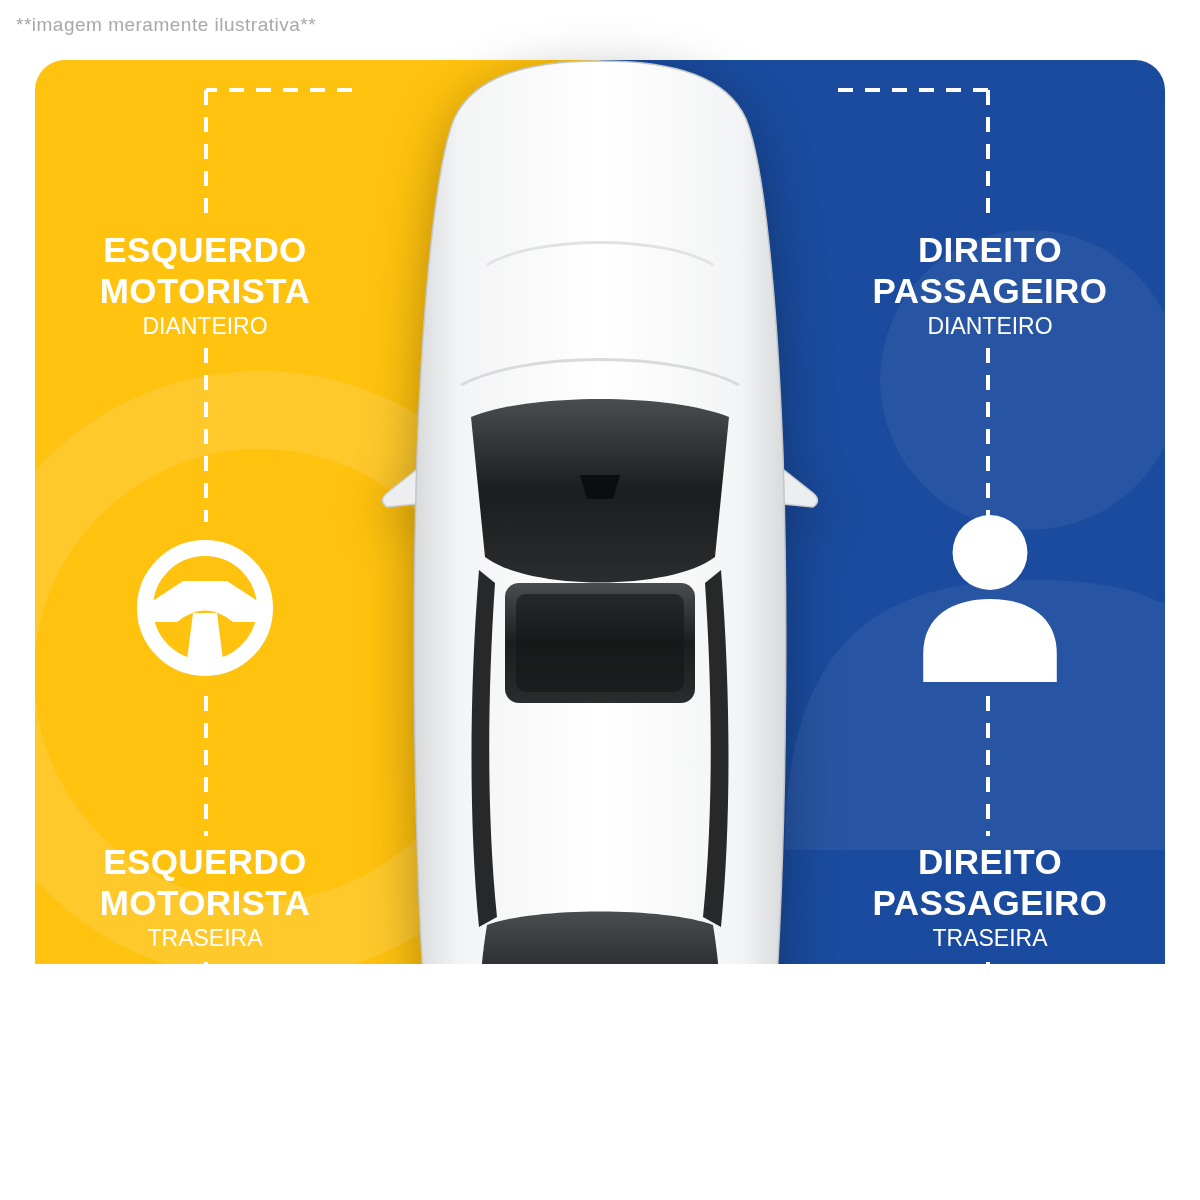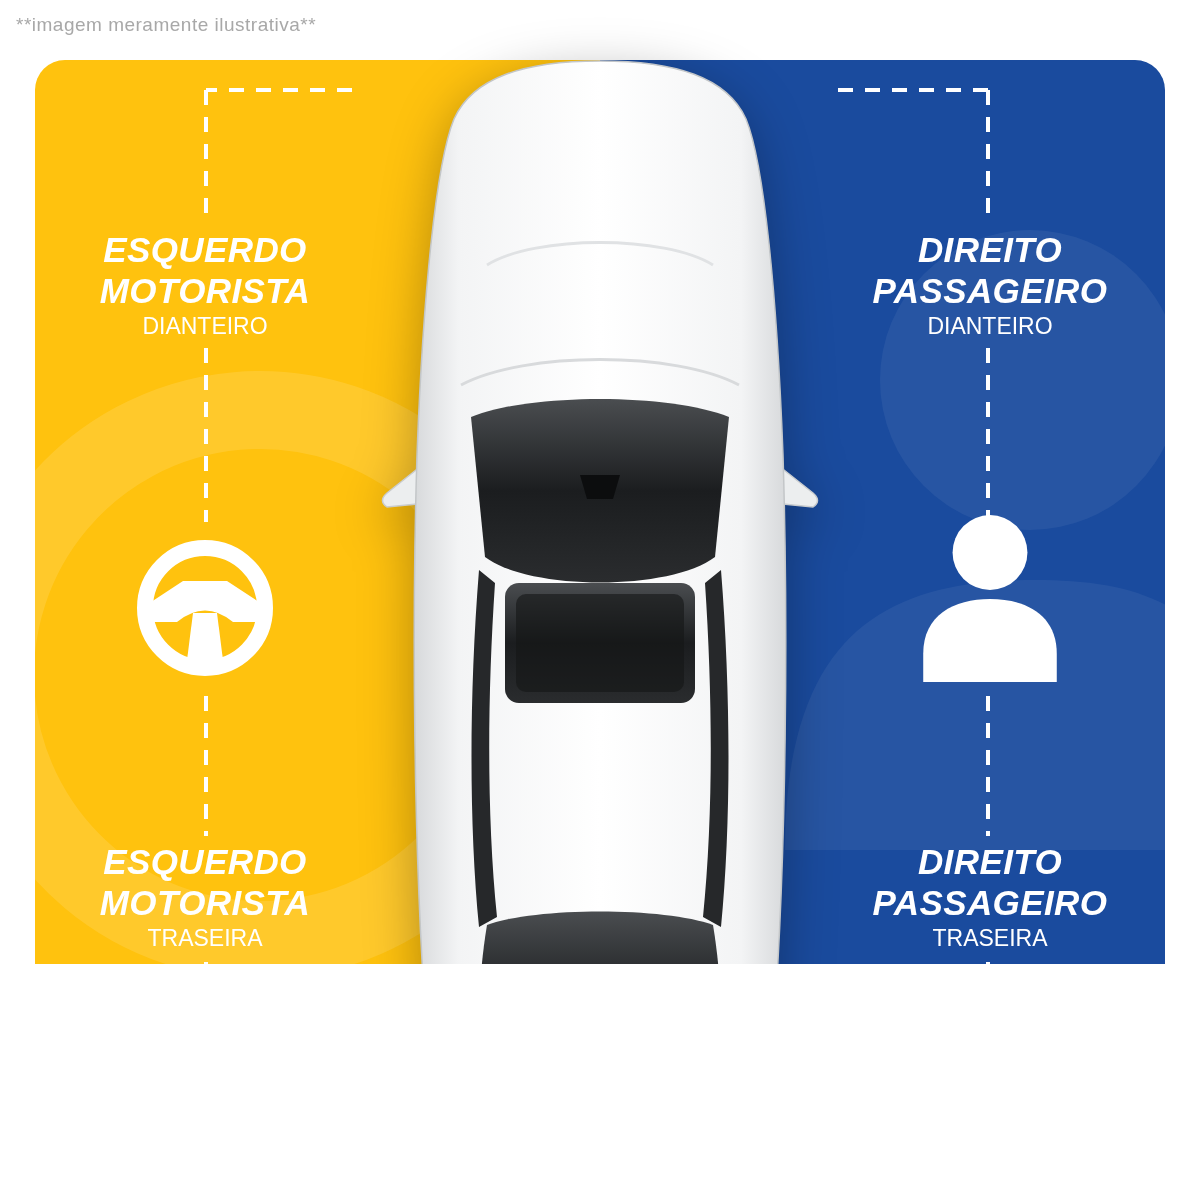--- a/index.html
+++ b/index.html
@@ -9,21 +9,21 @@
   .disclaimer { position:absolute; left:16px; top:14px; font-size:19px; color:#a8a8a8; letter-spacing:.5px; }
 
   .panel { position:absolute; top:60px; height:1100px; overflow:hidden; }
   .panel.left  { left:35px;  width:565px; background:#FFC20E; border-radius:30px 0 0 30px; }
   .panel.right { left:600px; width:565px; background:#1A4B9E; border-radius:0 30px 30px 0; }
   .panel svg.watermark { position:absolute; inset:0; width:100%; height:100%; }
 
   .guides { position:absolute; left:0; top:0; width:1200px; height:1200px; pointer-events:none; }
 
   .label { position:absolute; width:300px; text-align:center; color:#fff; }
-  .label .b { font-size:35px; font-weight:800; line-height:1.16; letter-spacing:.4px;font-style:italic; }
+  .label .b { font-size:35px; font-weight:800; line-height:1.16; letter-spacing:.4px; }
   .label .r { font-size:23px; font-weight:400; line-height:1.35; }
   .label.fl { left:55px;  top:230px; }
   .label.rl { left:55px;  top:842px; }
   .label.fr { left:840px; top:230px; }
   .label.rr { left:840px; top:842px; }
 
   .icon { position:absolute; }
   .icon.steering { left:123px; top:526px; width:164px; height:164px; }
   .icon.person   { left:908px; top:512px; width:164px; height:172px; }
   .icon svg { width:100%; height:100%; display:block; }

